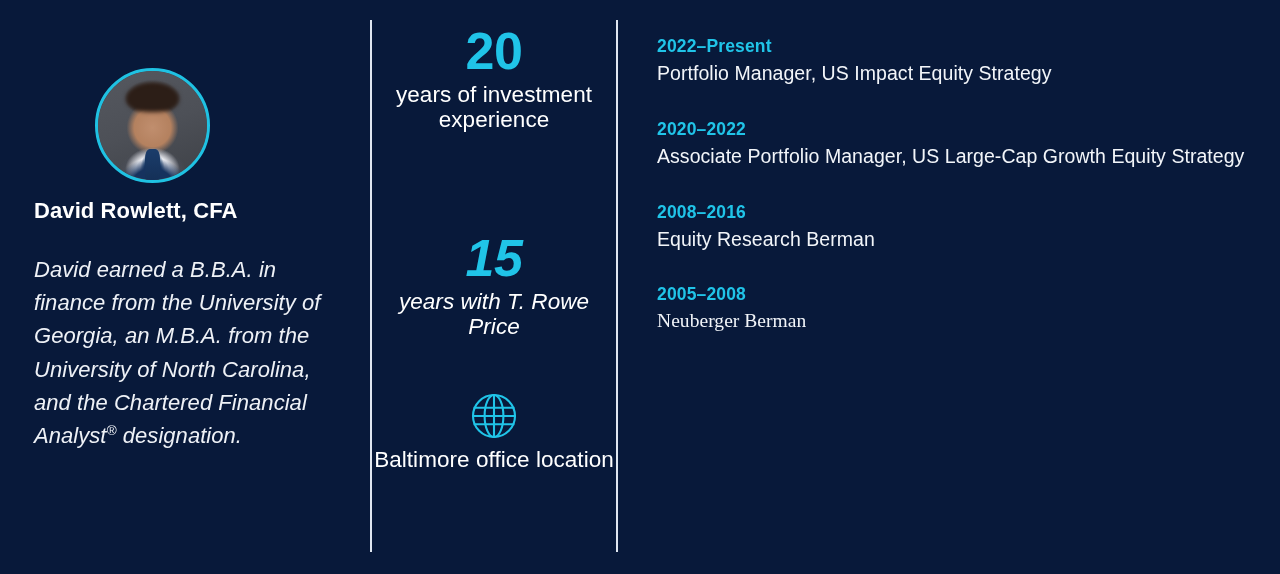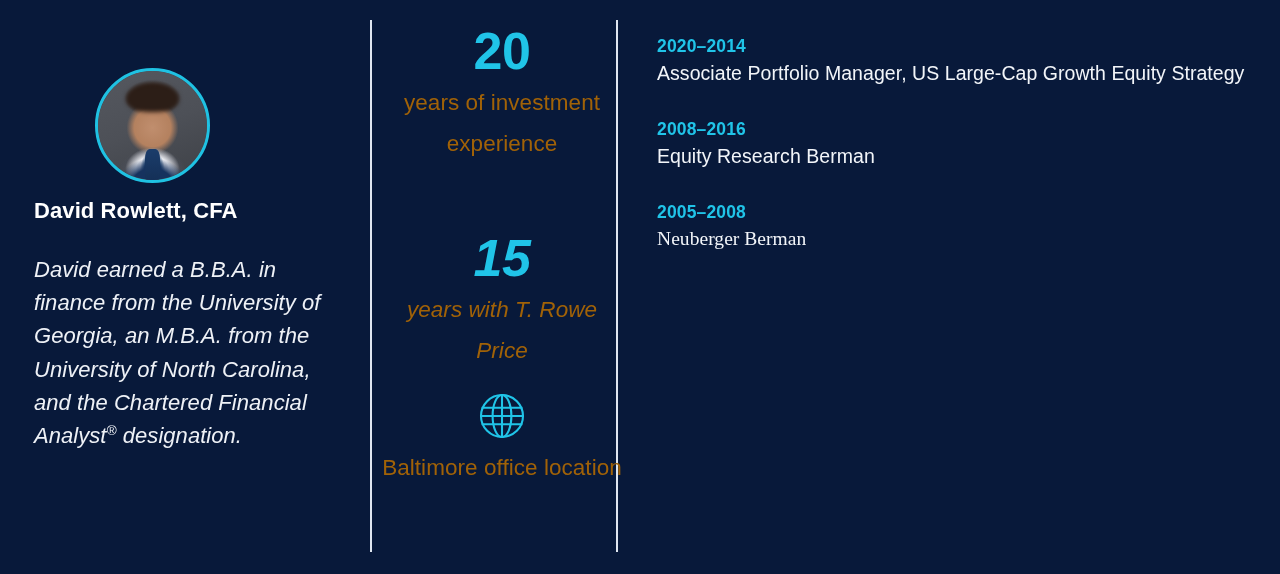--- a/index.html
+++ b/index.html
@@ -120,21 +120,21 @@
     width: 2px;
     height: 532px;
     background: #dfe6f0;
   }
   .divider-left  { left: 370px; }
   .divider-right { left: 616px; }
 
   
   .stats-col {
     position: absolute;
-    left: 380px;
+    left: 372px;
     top: 0;
     width: 244px;
     height: 574px;
   }
 
   .stat {
     position: absolute;
     left: 0;
     width: 244px;
     text-align: center;
@@ -146,22 +146,22 @@
   .stat-number {
     font-size: 52px;
     font-weight: bold;
     color: #20c4e8;
     line-height: 62px;
     letter-spacing: -0.5px;
   }
 
   .stat-label {
     font-size: 22.5px;
-    color: #a16207;
-    line-height: 41px;
+    color: #ffffff;
+    line-height: 25px;
     letter-spacing: 0.05px;
   }
 
   .globe-wrap {
     height: 62px;
     display: flex;
     align-items: center;
     justify-content: center;
   }
 
@@ -237,23 +237,27 @@
             <line x1="6.6" y1="35.2" x2="47.4" y2="35.2"></line>
           </g>
         </svg>
       </div>
       <div class="stat-label">Baltimore office location</div>
     </div>
   </div>
 
   <div class="timeline-col">
 
-
-    <div class="tl-item">
-      <div class="tl-years">2020–2014</div>
+    <div class="tl-item">
+      <div class="tl-years">2022–Present</div>
+      <div class="tl-role">Portfolio Manager, US Impact Equity Strategy</div>
+    </div>
+
+    <div class="tl-item">
+      <div class="tl-years">2020–2022</div>
     </div>
 
     <div class="tl-item">
       <div class="tl-role">Associate Portfolio Manager, US Large-Cap Growth Equity Strategy</div>
     </div>
 
     <div class="tl-item">
       <div class="tl-years">2008–2016</div>
       <div class="tl-role">Equity Research Berman</div>
     </div>

